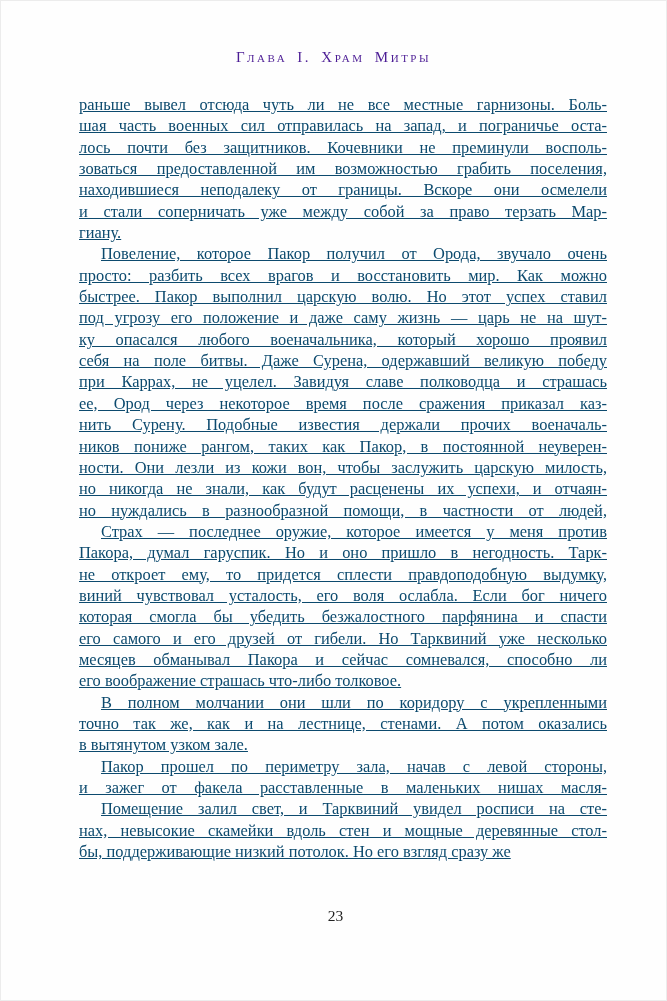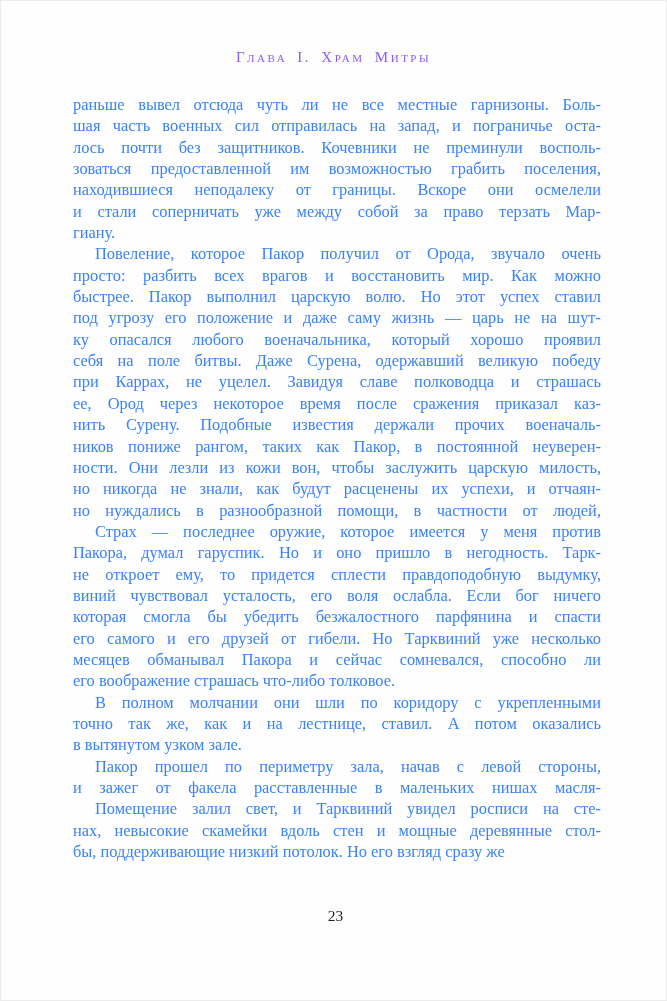--- a/index.html
+++ b/index.html
@@ -21,30 +21,31 @@
   .running-header {
     position: absolute;
     top: 48px;
     left: 0;
     right: 0;
     text-align: center;
     font-size: 15px;
     letter-spacing: 2.5px;
     word-spacing: 4px;
     font-variant: small-caps;
-    color: #8b5cf6;
+    color: #4c1d95;
   }
   .text-block {
     position: absolute;
     top: 93px;
-    left: 72px;
+    left: 78px;
     width: 528px;
     font-size: 16.4px;
     line-height: 21.35px;
-    color: #3b82f6;
+    color: #0c4a6e;
+    text-decoration: underline;
   }
   .para { margin: 0; padding: 0; }
   .line {
     text-align: justify;
     text-align-last: justify;
     white-space: normal;
   }
   .line.last {
     text-align: left;
     text-align-last: left;
@@ -98,21 +99,21 @@
         <div class="line">Пакора, думал гаруспик. Но и оно пришло в негодность. Тарк-</div>
         <div class="line">не откроет ему, то придется сплести правдоподобную выдумку,</div>
         <div class="line">виний чувствовал усталость, его воля ослабла. Если бог ничего</div>
         <div class="line">которая смогла бы убедить безжалостного парфянина и спасти</div>
         <div class="line">его самого и его друзей от гибели. Но Тарквиний уже несколько</div>
         <div class="line">месяцев обманывал Пакора и сейчас сомневался, способно ли</div>
         <div class="line last">его воображение страшась что-либо толковое.</div>
       </div>
       <div class="para">
         <div class="line indent">В полном молчании они шли по коридору с укрепленными</div>
-        <div class="line">точно так же, как и на лестнице, ставил. А потом оказались</div>
+        <div class="line">точно так же, как и на лестнице, стенами. А потом оказались</div>
         <div class="line last">в вытянутом узком зале.</div>
       </div>
       <div class="para">
         <div class="line indent">Пакор прошел по периметру зала, начав с левой стороны,</div>
         <div class="line">и зажег от факела расставленные в маленьких нишах масля-</div>
       </div>
       <div class="para">
         <div class="line indent">Помещение залил свет, и Тарквиний увидел росписи на сте-</div>
         <div class="line">нах, невысокие скамейки вдоль стен и мощные деревянные стол-</div>
         <div class="line last">бы, поддерживающие низкий потолок. Но его взгляд сразу же</div>

